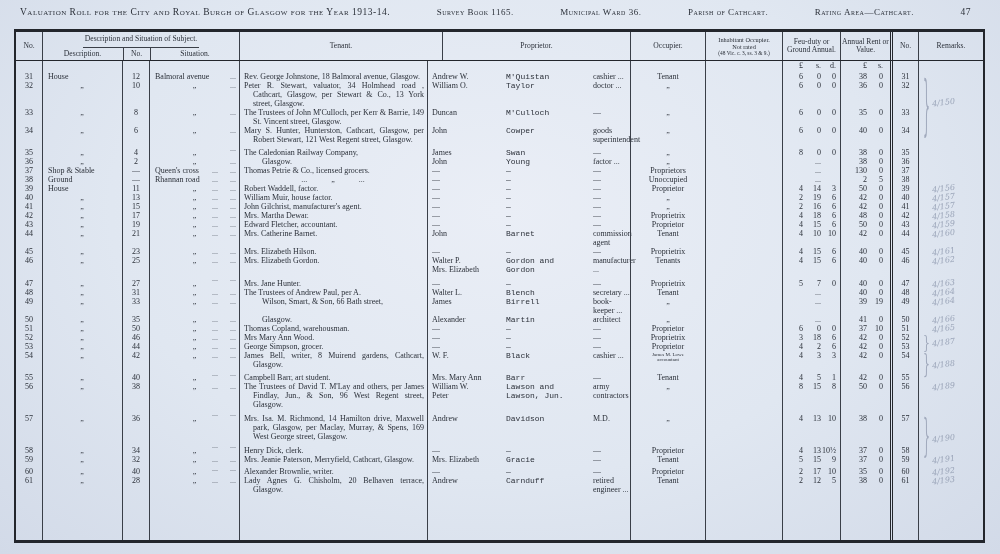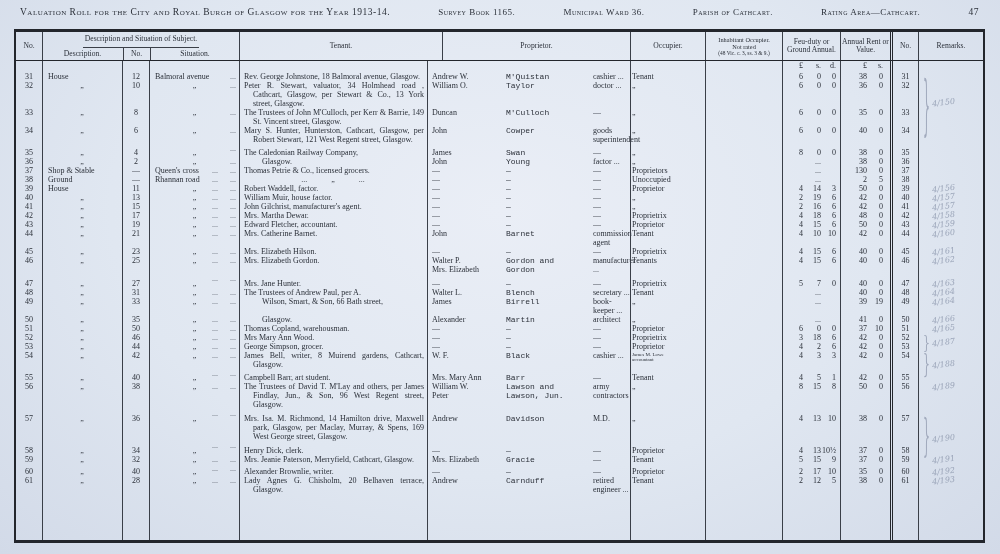--- a/index.html
+++ b/index.html
@@ -3,21 +3,21 @@
 <meta charset="utf-8">
 <style>
   html,body{margin:0;padding:0;}
   .page{
     width:1000px;height:554px;position:relative;overflow:hidden;
     background:radial-gradient(ellipse at 50% 38%, #eaeef6 0%, #e0e7f1 55%, #d2dae8 100%);
     font-family:"Liberation Serif", serif;color:#2b3039;
   }
   
   .topline{
-    position:absolute;top:7px;left:20px;right:21px;
+    position:absolute;top:7px;left:20px;right:29px;
     display:flex;justify-content:space-between;align-items:flex-end;
     font-variant:small-caps;font-size:9.5px;letter-spacing:.5px;white-space:nowrap;
   }
   .topline .seg{font-size:9px;}
   .topline .t-title{font-size:9.5px;}
   
   .vtable{
     position:absolute;left:14px;right:15px;top:29px;bottom:11px;
     border:2px solid #23262c;border-top-width:3px;border-bottom-width:3px;
     display:flex;flex-direction:column;
@@ -56,21 +56,21 @@
   .c-sit.td{position:relative;}
   .sitname{display:block;padding-left:4px;}
   .sitdots{position:absolute;right:3px;top:0;white-space:pre;color:#4a505b;}
   .c-prop.td{padding-left:13px;text-indent:-9px;padding-right:3px;text-align:justify;}
   .c-prop.td.indent{padding-left:22px;text-indent:0;}
   .c-prop.td.pcenter{text-align:center;text-indent:0;white-space:pre;padding-left:2px;}
   .c-ten.td{display:flex;padding:0;}
   .tf{width:72px;flex:none;padding-left:4px;white-space:pre-line;}
   .tl{width:86px;flex:none;padding-left:2px;white-space:pre-line;font-family:Liberation Mono, monospace;}
   .to{flex:1;padding-left:1px;white-space:pre-line;}
-  .c-occ.td{white-space:pre-line;}
+  .c-occ.td{text-align:center;white-space:pre-line;}
   .c-occ.td.small{font-size:5px;line-height:5.2px;padding-top:1px;}
   .c-feu.td{display:flex;padding:0;}
   .f1{width:20px;text-align:right;}
   .f2{width:18px;text-align:right;}
   .f3{flex:1;text-align:right;padding-right:4px;}
   .c-rent.td{display:flex;padding:0;}
   .r1{width:26px;text-align:right;}
   .r2{flex:1;text-align:right;padding-right:7px;}
   .units .td{color:#2b3039;}
   .units{height:11px;flex:none;}

